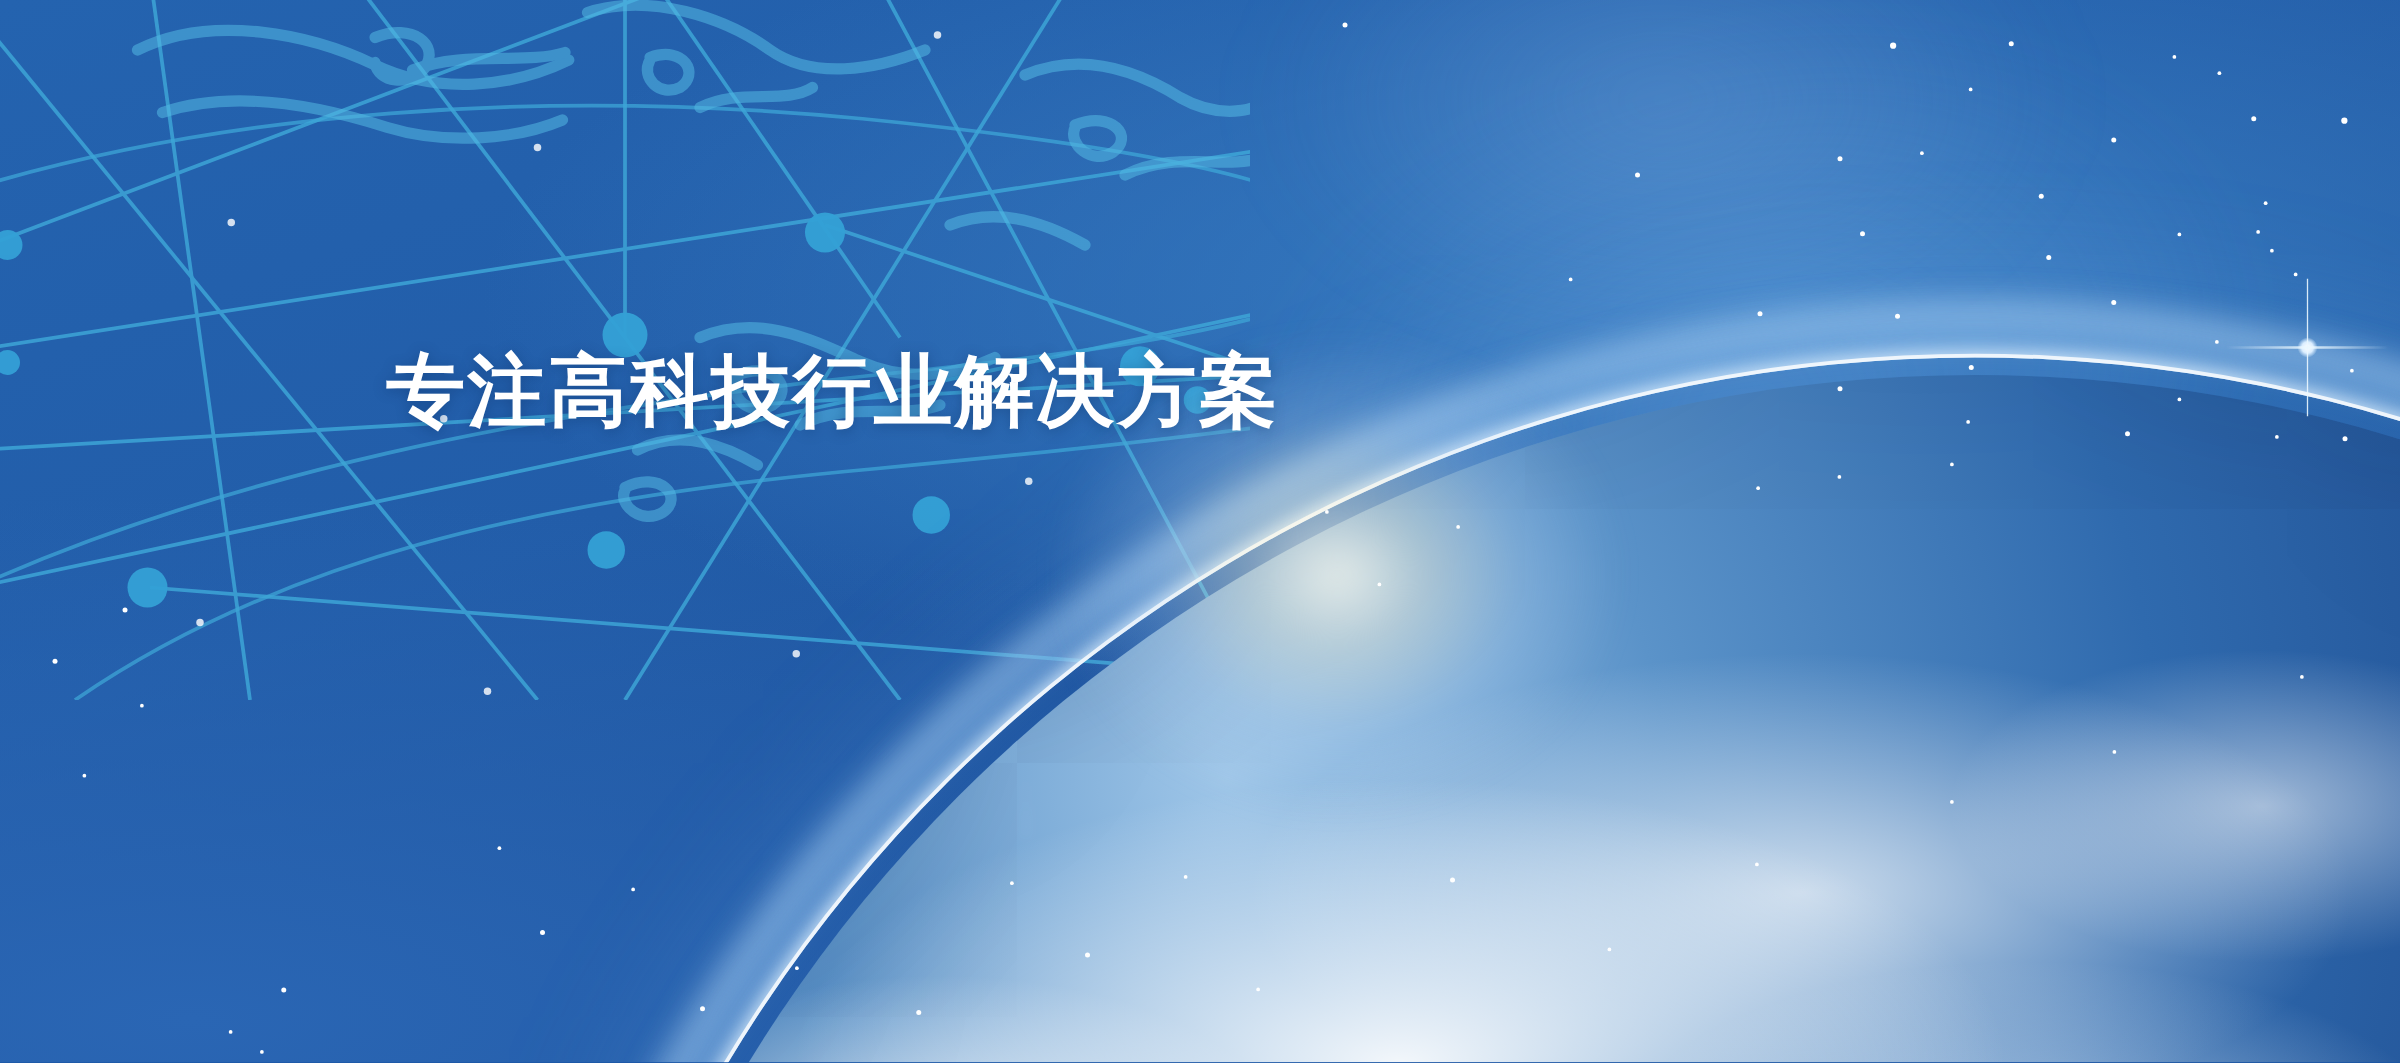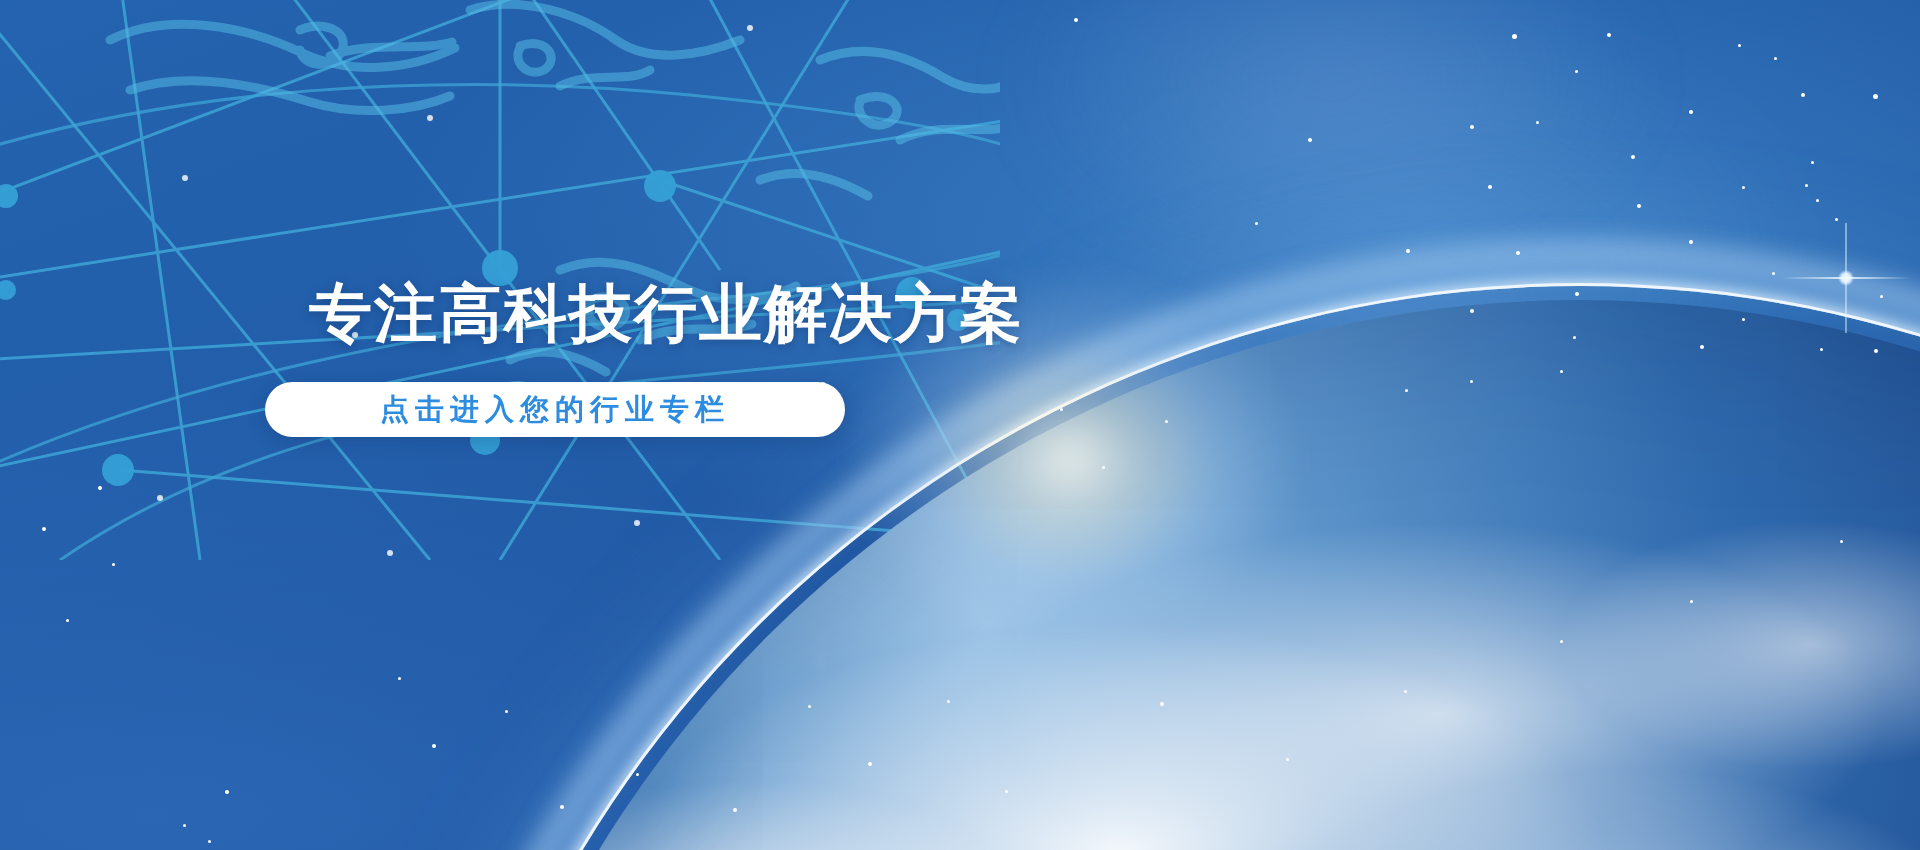--- a/index.html
+++ b/index.html
@@ -321,16 +321,15 @@
     <div class="star" style="left:1560px;top:640px;width:3px;height:3px;"></div>
     <div class="star" style="left:1690px;top:600px;width:3px;height:3px;"></div>
     <div class="star" style="left:1840px;top:540px;width:3px;height:3px;"></div>
     <div class="flare" style="left:1838px;top:270px;"></div>
   </div>
 
   <div class="content">
     <h1 class="headline">专注高科技行业解决方案</h1>
 
 
-    <button class="cta">点击进入您的行业专栏</button>
   </div>
 
 </div>
 
 </body></html>

